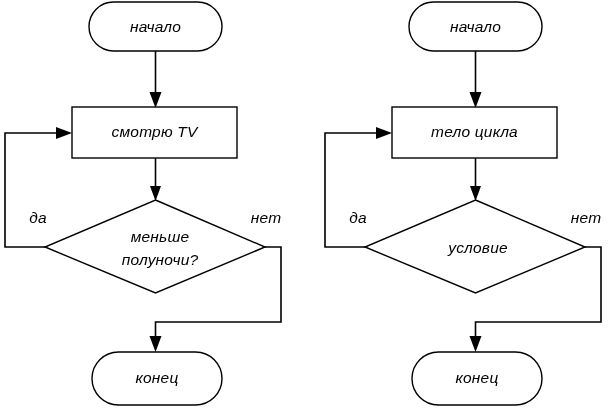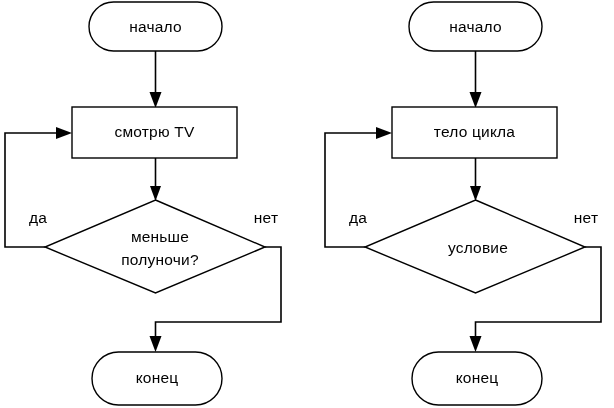--- a/index.html
+++ b/index.html
@@ -10,20 +10,21 @@
   }
   body {
     font-family: "Liberation Sans", sans-serif;
   }
   #diagram-canvas {
     position: relative;
     width: 614px;
     height: 408px;
     background: #ffffff;
     overflow: hidden;
+    font-style: italic;
   }
   #flow-svg {
     display: block;
     width: 614px;
     height: 408px;
   }
   .shape-outline {
     fill: #ffffff;
     stroke: #000000;
     stroke-width: 1.4;

